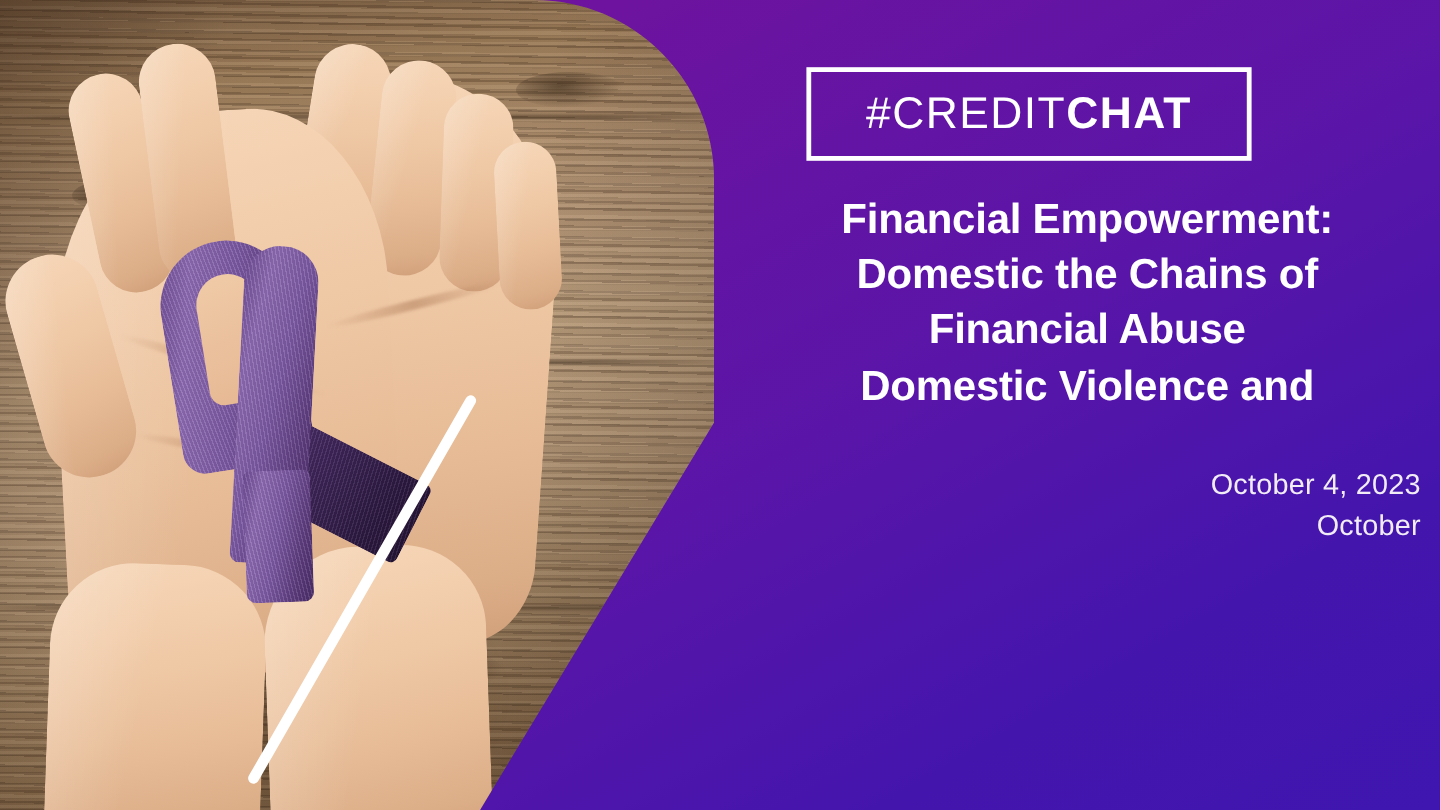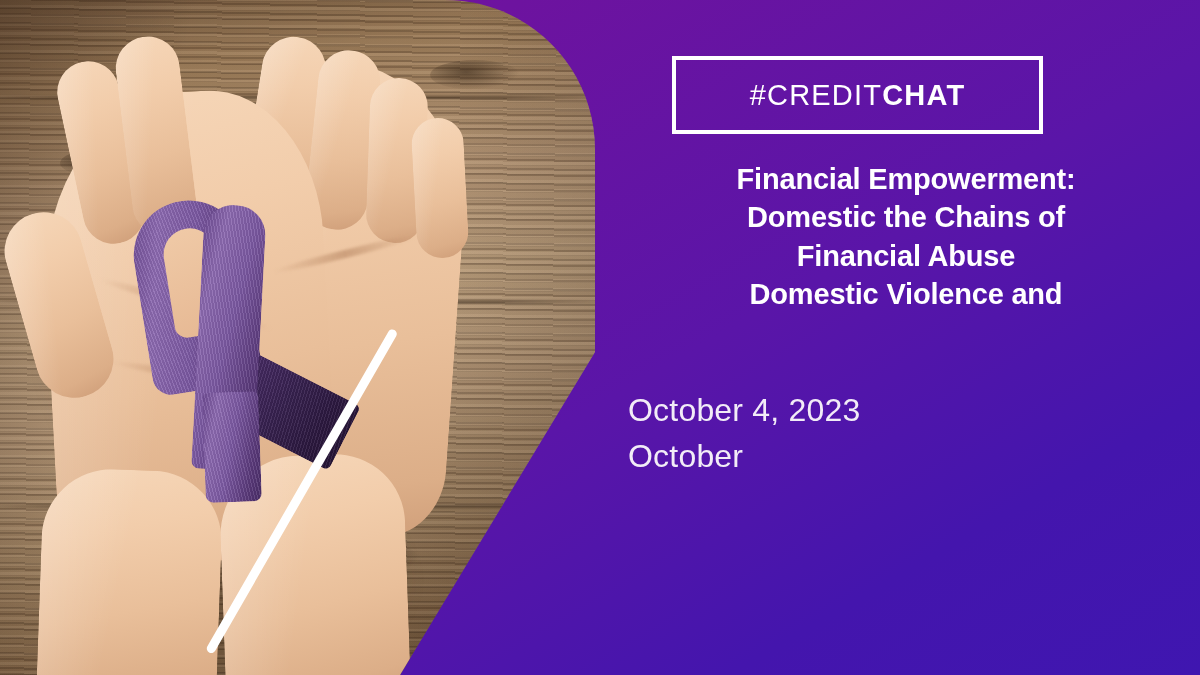--- a/index.html
+++ b/index.html
@@ -89,35 +89,35 @@
   
   .content {
     position:absolute; left:610px; top:0; width:590px; height:675px;
   }
   .badge {
     position:absolute; left:62px; top:56px; width:371px; height:78px;
     border:4px solid #ffffff;
     display:flex; align-items:center; justify-content:center;
   }
   .badge-text {
-    color:#ffffff; font-size:29px; letter-spacing:1.2px; white-space:nowrap;
+    color:#ffffff; font-size:37px; letter-spacing:1.2px; white-space:nowrap;
   }
   .badge-text .thin { font-weight:400; }
   .badge-text .bold { font-weight:700; }
 
   .title {
     position:absolute; left:18px; top:160px; width:556px;
     text-align:center; color:#ffffff;
-    font-size:29px; font-weight:700; line-height:1.32;
+    font-size:35px; font-weight:700; line-height:1.32;
     letter-spacing:-0.2px;
   }
   .details {
     position:absolute; left:18px; top:388px; width:556px;
-    text-align:left; color:#f2ecf7;
-    font-size:32px; font-weight:300; line-height:1.43;
+    text-align:right; color:#f2ecf7;
+    font-size:24px; font-weight:300; line-height:1.43;
     letter-spacing:0.2px;
   }
 
   
   .logo { position:absolute; left:460px; top:528px; width:112px; height:90px; }
   .logo svg { display:block; width:100%; height:100%; }
 </style>
 </head>
 <body>
 

